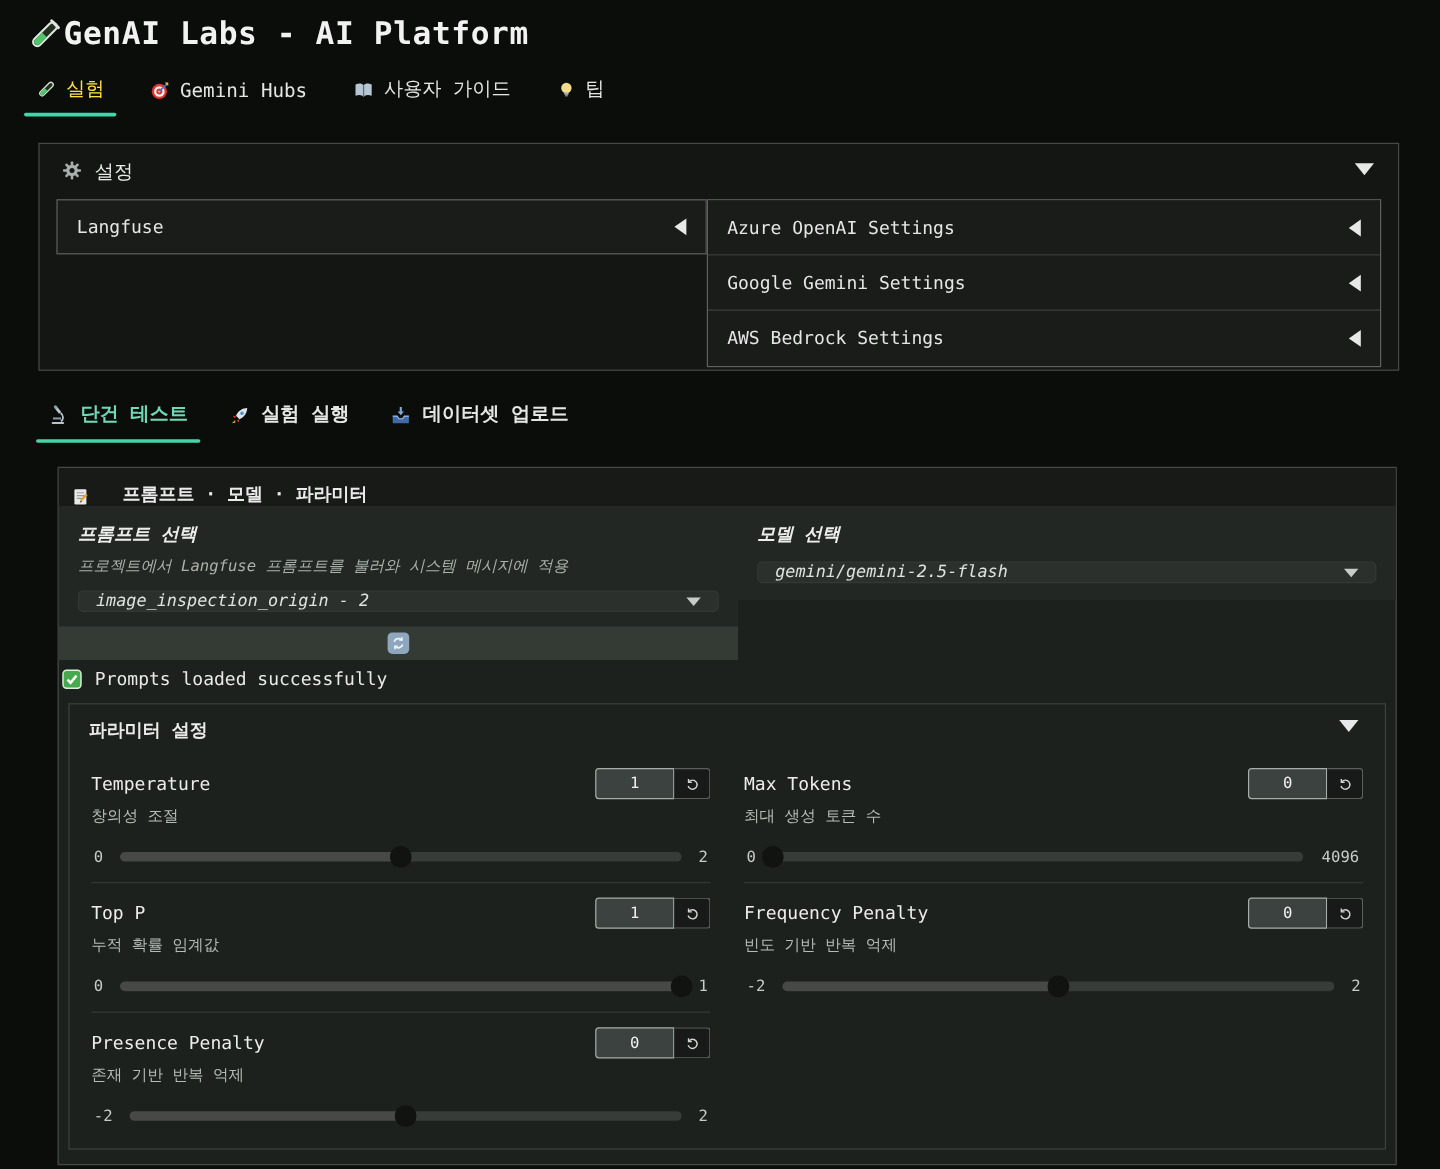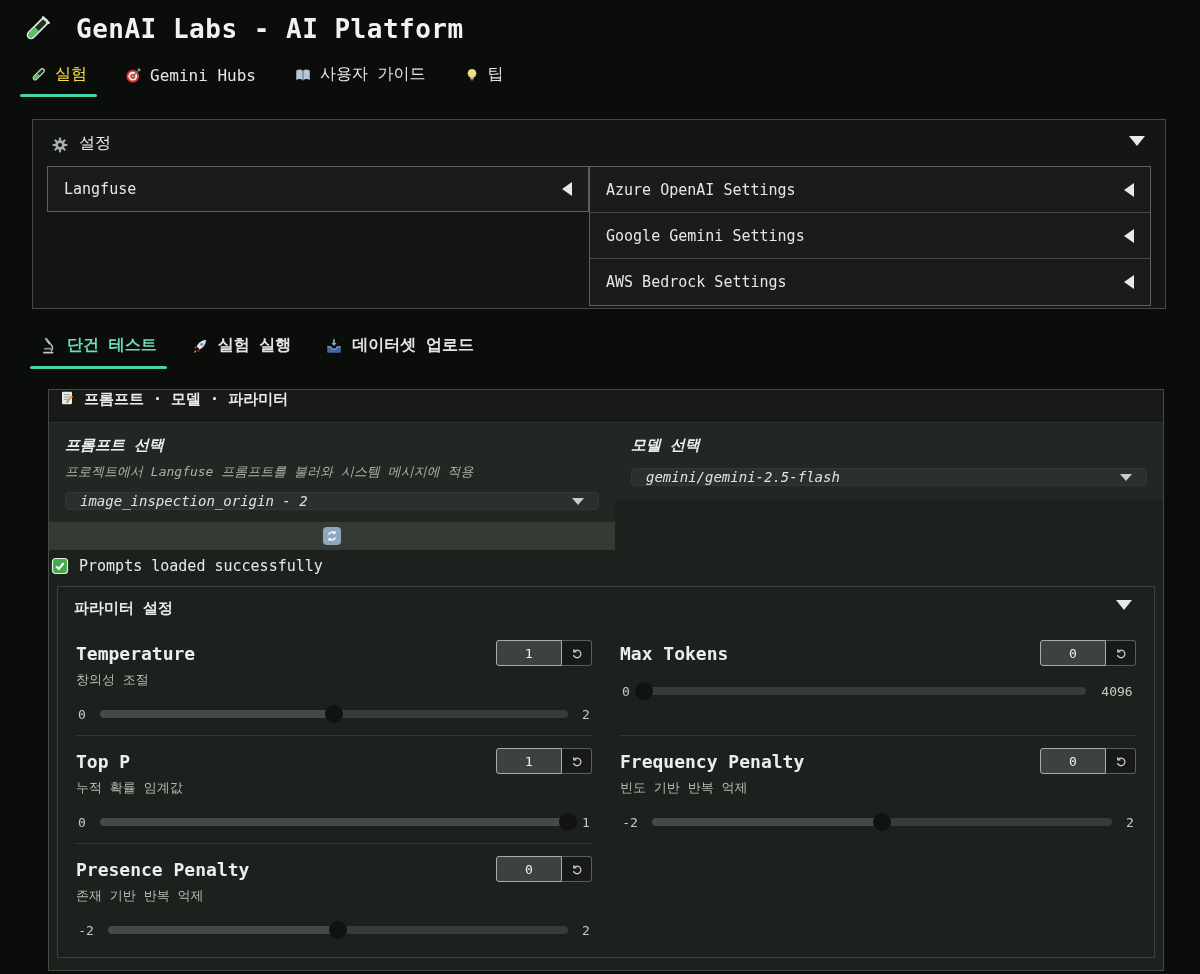--- a/index.html
+++ b/index.html
@@ -1,33 +1,33 @@
 <!DOCTYPE html>
 <html><head>
 <meta charset="utf-8">
 <style>
   * { margin:0; padding:0; box-sizing:border-box; }
   html,body { width:1200px; height:974px; background:#0b0d0b; overflow:hidden;
               font-family:"DejaVu Sans Mono","Liberation Mono",monospace; color:#ececec; }
 
   
-  .app-header { display:flex; align-items:center; gap:24px; padding:14px 0 0 22px; }
+  .app-header { display:flex; align-items:center; gap:1px; padding:14px 0 0 22px; }
   .app-title { font-size:26px; font-weight:bold; color:#f2f2f2; letter-spacing:.5px; }
 
   .nav-tabs { display:flex; align-items:flex-end; gap:10px; margin:12px 0 0 16px; }
   .nav-tab { position:relative; display:flex; align-items:center; gap:8px;
              padding:8px 14px 12px 14px; font-size:16px; color:#e4e6e4; cursor:pointer; }
   .nav-tab.active { color:#fde047; }
   .nav-tab.active::after { content:""; position:absolute; left:4px; right:4px; bottom:0;
              height:3px; border-radius:2px; background:#43d6a9; }
 
   
   .settings-panel { margin:22px 34px 0 32px; border:1px solid #454a45; background:#141614;
                     height:190px; position:relative; }
-  .settings-header { display:flex; align-items:flex-end; gap:10px; padding:13px 18px 10px 18px;
+  .settings-header { display:flex; align-items:flex-start; gap:10px; padding:13px 18px 10px 18px;
                      font-size:16px; color:#eaeaea; cursor:pointer; }
   .settings-body { display:grid; grid-template-columns:542px 1fr; column-gap:0; padding:2px 14px 0 14px; }
   .accordion { height:46px; border:1px solid #5f5f5f; background:#191c19; display:flex;
                align-items:center; justify-content:space-between; padding:0 16px; font-size:15px;
                color:#e6e6e6; cursor:pointer; }
   .accordion-stack { border:1px solid #5f5f5f; background:#191c19; }
   .accordion-stack .accordion { border:none; border-bottom:1px solid #474747; }
   .accordion-stack .accordion:last-child { border-bottom:none; }
 
   .caret-down { width:0; height:0; border-left:8px solid transparent; border-right:8px solid transparent;
@@ -39,21 +39,21 @@
   
   .sub-tabs { display:flex; align-items:flex-end; gap:14px; margin:18px 0 0 30px;font-weight:bold; }
   .sub-tab { position:relative; display:flex; align-items:center; gap:9px; padding:8px 10px 13px 10px;
              font-size:16px; color:#e4e6e4; cursor:pointer; }
   .sub-tab.active { color:#6fd8b7; }
   .sub-tab.active::after { content:""; position:absolute; left:0; right:0; bottom:0; height:3px;
              border-radius:2px; background:#43d6a9; }
 
   
   .main-panel { margin:20px 36px 0 48px; border:1px solid #454a45; background:#1d211d; }
-  .panel-header { height:33px; display:flex; align-items:flex-start; gap:9px; padding:0 10px;
+  .panel-header { height:33px; display:flex; align-items:flex-end; gap:27px; padding:0 10px;
                   background:#171a17; border-bottom:1px solid #2e322e; font-size:15px;
                   font-weight:bold; color:#eaeaea; }
   .panel-cols { display:grid; grid-template-columns:566px 1fr;font-style:italic; }
   .group-left { background:#23272 3; background:#232723; }
   .group-left .pad { padding:13px 16px 12px 16px; }
   .group-right { background:#232723; padding:13px 16px 14px 16px; align-self:start; }
   .field-label { font-size:15px; font-weight:bold; color:#eceeec; }
   .field-info { font-size:13px; color:#a9b1a9; margin-top:8px; }
   .dropdown { margin-top:11px; height:18px; background:#2c302c; border:1px solid #343834;
               border-radius:4px; display:flex; align-items:center; justify-content:space-between;
@@ -68,21 +68,21 @@
                 color:#e8eae8; }
 
   
   .params-box { margin:4px 8px 12px 8px; border:1px solid #3c413c; background:#1d211d; position:relative; }
   .params-header { display:flex; align-items:center; padding:12px 16px 10px 16px; font-size:15px;
                    font-weight:bold; color:#eaeaea; cursor:pointer; }
   .params-grid { display:grid; grid-template-columns:1fr 1fr; column-gap:28px; padding:0 18px 6px 18px; }
   .param-cell { padding:12px 0 12px 0; }
   .param-cell.divided { border-bottom:1px solid #343834; }
   .param-head { display:flex; align-items:center; justify-content:space-between; }
-  .param-label { font-size:18px; color:#eceeec;font-weight:bold; }
+  .param-label { font-size:15px; color:#eceeec; }
   .param-info { font-size:13px; color:#b4bcb4; margin-top:5px; }
   .num-group { display:flex; }
   .num-input { width:66px; height:26px; background:#3c423f; border:1px solid #a7afab; border-radius:3px 0 0 3px;
                color:#f2f2f2; font-size:13px; text-align:center;
                font-family:"DejaVu Sans Mono",monospace; }
   .reset-btn { width:30px; height:26px; background:#171a18; border:1px solid #5b605c; border-left:none;
                border-radius:0 3px 3px 0; display:flex; align-items:center; justify-content:center;
                cursor:pointer; }
   .param-slider { display:flex; align-items:center; gap:12px; margin-top:16px; height:18px; }
   .tick { font-size:13px; color:#c6ccc6; min-width:12px; text-align:center; }
@@ -330,20 +330,21 @@
           <span class="num-group">
             <input class="num-input" value="0" style="">
             <span class="reset-btn">
               <svg width="13" height="13" viewBox="0 0 24 24" fill="none" stroke="#d0d5d0" stroke-width="2.2">
                 <path d="M7 4 v5 h5"></path>
                   <path d="M7.8 8.2 a7 7 0 1 1 -1.4 6.5"></path>
               </svg>
             </span>
           </span>
         </div>
+        <div class="param-info">최대 생성 토큰 수</div>
         <div class="param-slider">
           <span class="tick">0</span>
           <span class="slider-rail">
             <span class="slider-fill" style="width: 0%;"></span>
             <span class="slider-handle" style="left: 0%;"></span>
           </span>
           <span class="tick" style="min-width:38px;">4096</span>
         </div>
       </div>
 

